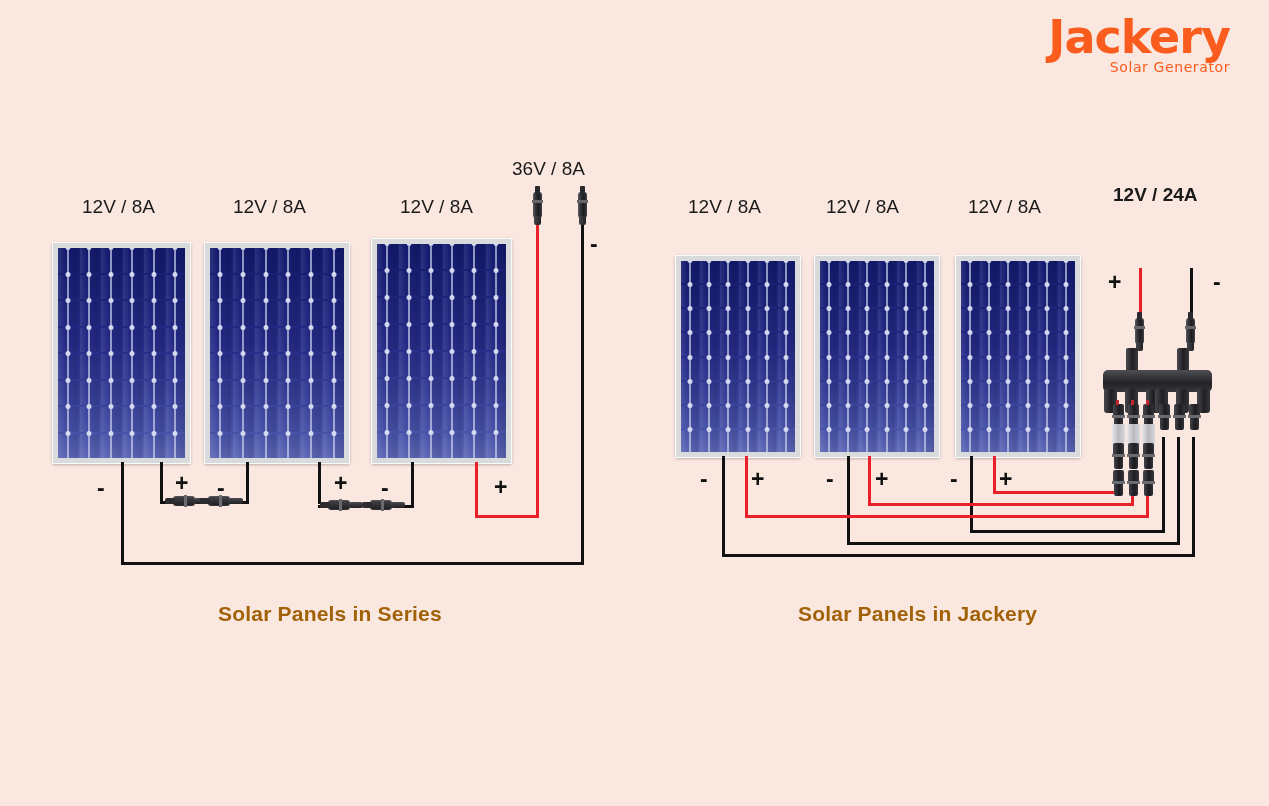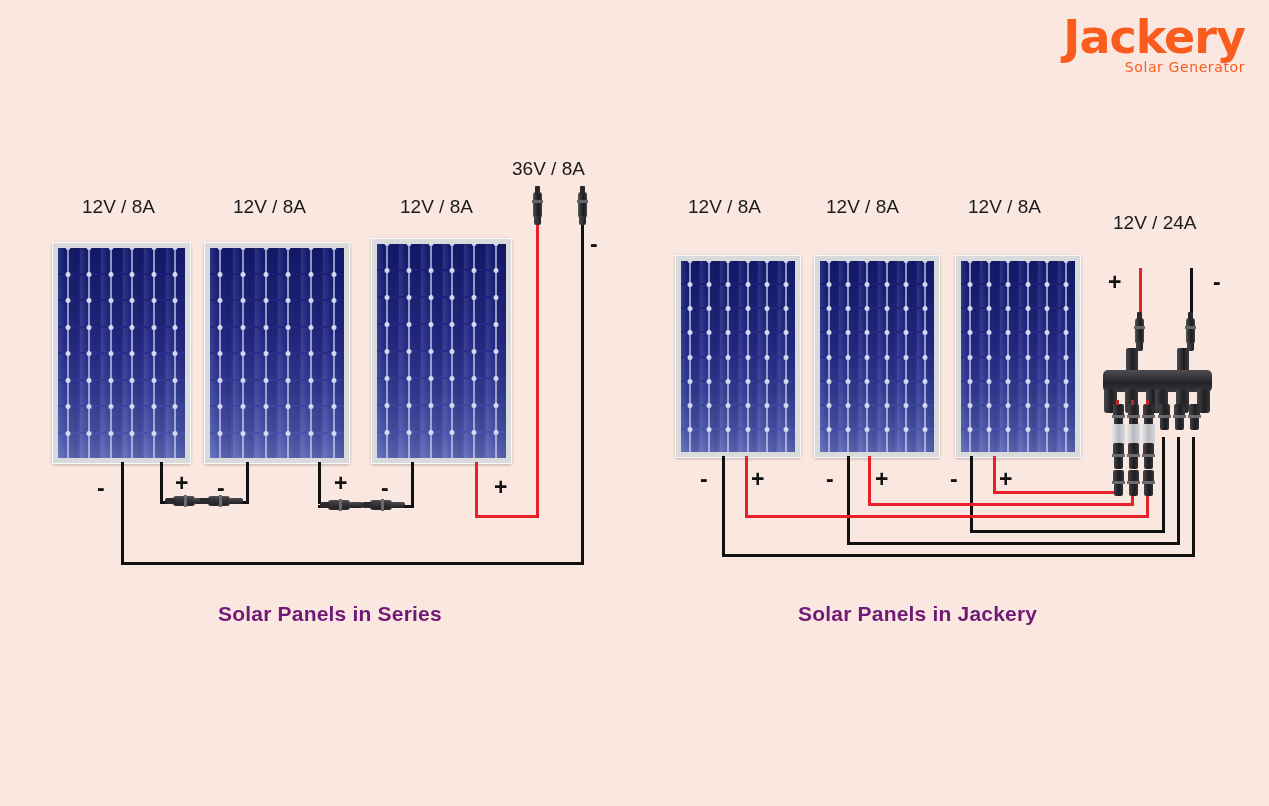--- a/index.html
+++ b/index.html
@@ -7,41 +7,41 @@
   body{
     width:1269px;height:806px;
     background:#FAE7E0;
     font-family:"Liberation Sans", sans-serif;
     overflow:hidden;
     position:relative;
   }
   #stage{position:absolute;left:0;top:0;width:1269px;height:806px;}
 
   
-  .brand{position:absolute;right:24px;top:14px;text-align:right;line-height:1;}
+  .brand{position:absolute;right:39px;top:14px;text-align:right;line-height:1;}
   .brand-name{
     font-size:46px;font-weight:bold;color:#FA5C1E;
     letter-spacing:-1px;font-family:"DejaVu Sans", sans-serif;
   }
   .brand-sub{
     font-size:14px;color:#FA5C1E;letter-spacing:.6px;margin-top:0;
     font-family:"DejaVu Sans", sans-serif;
   }
 
   
   .lbl{
     position:absolute;color:#1a1a1a;font-size:19px;
     white-space:nowrap;font-family:"Liberation Sans", sans-serif;
   }
   .sign{
     position:absolute;color:#111;font-size:23px;font-weight:bold;
     line-height:1;white-space:nowrap;
   }
   .caption{
-    position:absolute;color:#701a75;font-size:21px;font-weight:bold;
+    position:absolute;color:#a16207;font-size:21px;font-weight:bold;
     white-space:nowrap;letter-spacing:.2px;
   }
 
   
   .panel{position:absolute;background:#d9dadc;border-radius:3px;
     box-shadow:0 1px 3px rgba(0,0,0,.25);padding:6px;box-sizing:border-box;}
   .panel .glass{
     width:100%;height:100%;
     background:linear-gradient(180deg,#131a6e 0%,#1b2278 22%,#252a86 45%,#343c95 68%,#4852a8 88%,#5e68b6 100%);
     position:relative;overflow:hidden;
@@ -363,21 +363,21 @@
   <div class="sign" style="left:334px;top:472px;">+</div>
   <div class="sign" style="left:381px;top:477px;">-</div>
   <div class="sign" style="left:494px;top:476px;">+</div>
   <div class="sign" style="left:590px;top:233px;">-</div>
 
   <div class="caption" style="left:218px;top:602px;">Solar Panels in Series</div>
 
   <div class="lbl" style="left:688px;top:196px;">12V / 8A</div>
   <div class="lbl" style="left:826px;top:196px;">12V / 8A</div>
   <div class="lbl" style="left:968px;top:196px;">12V / 8A</div>
-  <div class="lbl" style="left:1113px;top:212px;">12V / 24A</div>
+  <div class="lbl" style="left:1113px;top:184px;font-weight:bold;">12V / 24A</div>
 
   <div class="panel" style="left:675px;top:255px;width:126px;height:203px;">
     <div class="glass">
       <div class="cell"></div>
         <div class="cell"></div>
         <div class="cell"></div>
         <div class="cell"></div>
         <div class="cell"></div>
         <div class="cell"></div>
       <div class="cell"></div>

